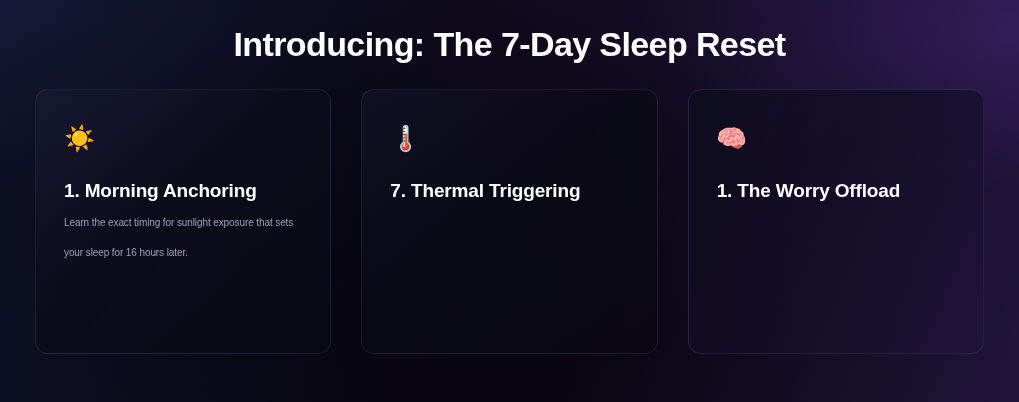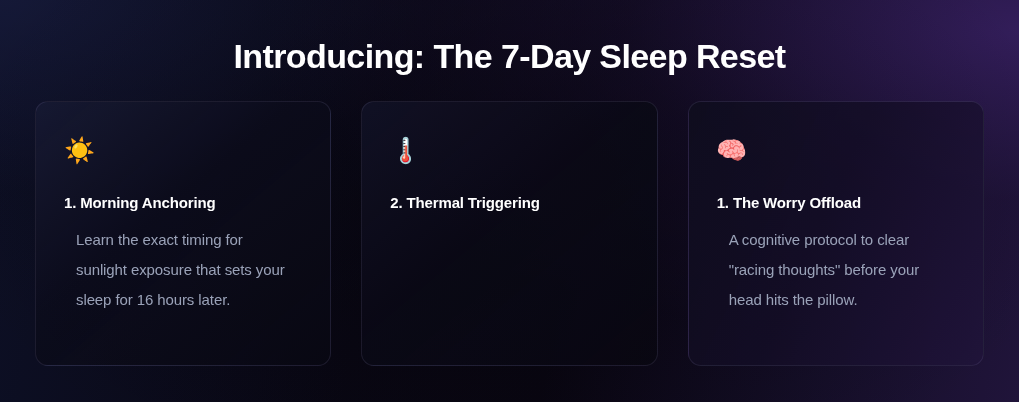--- a/index.html
+++ b/index.html
@@ -34,21 +34,21 @@
     inset: 0;
     background: radial-gradient(75% 115% at 50% 45%, rgba(4,3,10,0.55) 0%, rgba(4,3,10,0.18) 45%, rgba(4,3,10,0) 75%);
     pointer-events: none;
   }
 
   
   .headline {
     position: relative;
     z-index: 2;
     margin: 0;
-    padding-top: 35px;
+    padding-top: 23px;
     text-align: center;
     color: #ffffff;
     font-size: 34px;
     font-weight: bold;
     letter-spacing: -0.6px;
     line-height: 42px;
     white-space: nowrap;
   }
 
   
@@ -94,30 +94,30 @@
     line-height: 25px;
     height: 28px;
     display: block;
     margin-bottom: 27px;
     filter: saturate(1.05);
   }
 
   .card-title {
     margin: 0 0 7px 0;
     color: #ffffff;
-    font-size: 15px;
+    font-size: 19px;
     font-weight: bold;
     letter-spacing: -0.15px;
     line-height: 20px;
   }
 
   .card-body {
-    margin: 12px;
+    margin: 0;
     color: #9aa2b8;
-    font-size: 15px;
+    font-size: 10px;
     font-weight: normal;
     line-height: 30px;
     letter-spacing: -0.1px;
   }
 </style>
 </head>
 <body>
 
 <div class="page">
 
@@ -126,23 +126,22 @@
   <div class="cards">
 
     <div class="card card--1">
       <span class="card-icon">☀️</span>
       <h2 class="card-title">1. Morning Anchoring</h2>
       <p class="card-body">Learn the exact timing for sunlight exposure that sets your sleep for 16 hours later.</p>
     </div>
 
     <div class="card card--2">
       <span class="card-icon">🌡️</span>
-      <h2 class="card-title">2. Thermal Triggering</h2>
+      <h2 class="card-title">7. Thermal Triggering</h2>
     </div>
 
     <div class="card card--3">
       <span class="card-icon">🧠</span>
       <h2 class="card-title">1. The Worry Offload</h2>
-      <p class="card-body">A cognitive protocol to clear "racing thoughts" before your head hits the pillow.</p>
     </div>
 
   </div>
 </div>
 
 </body></html>

